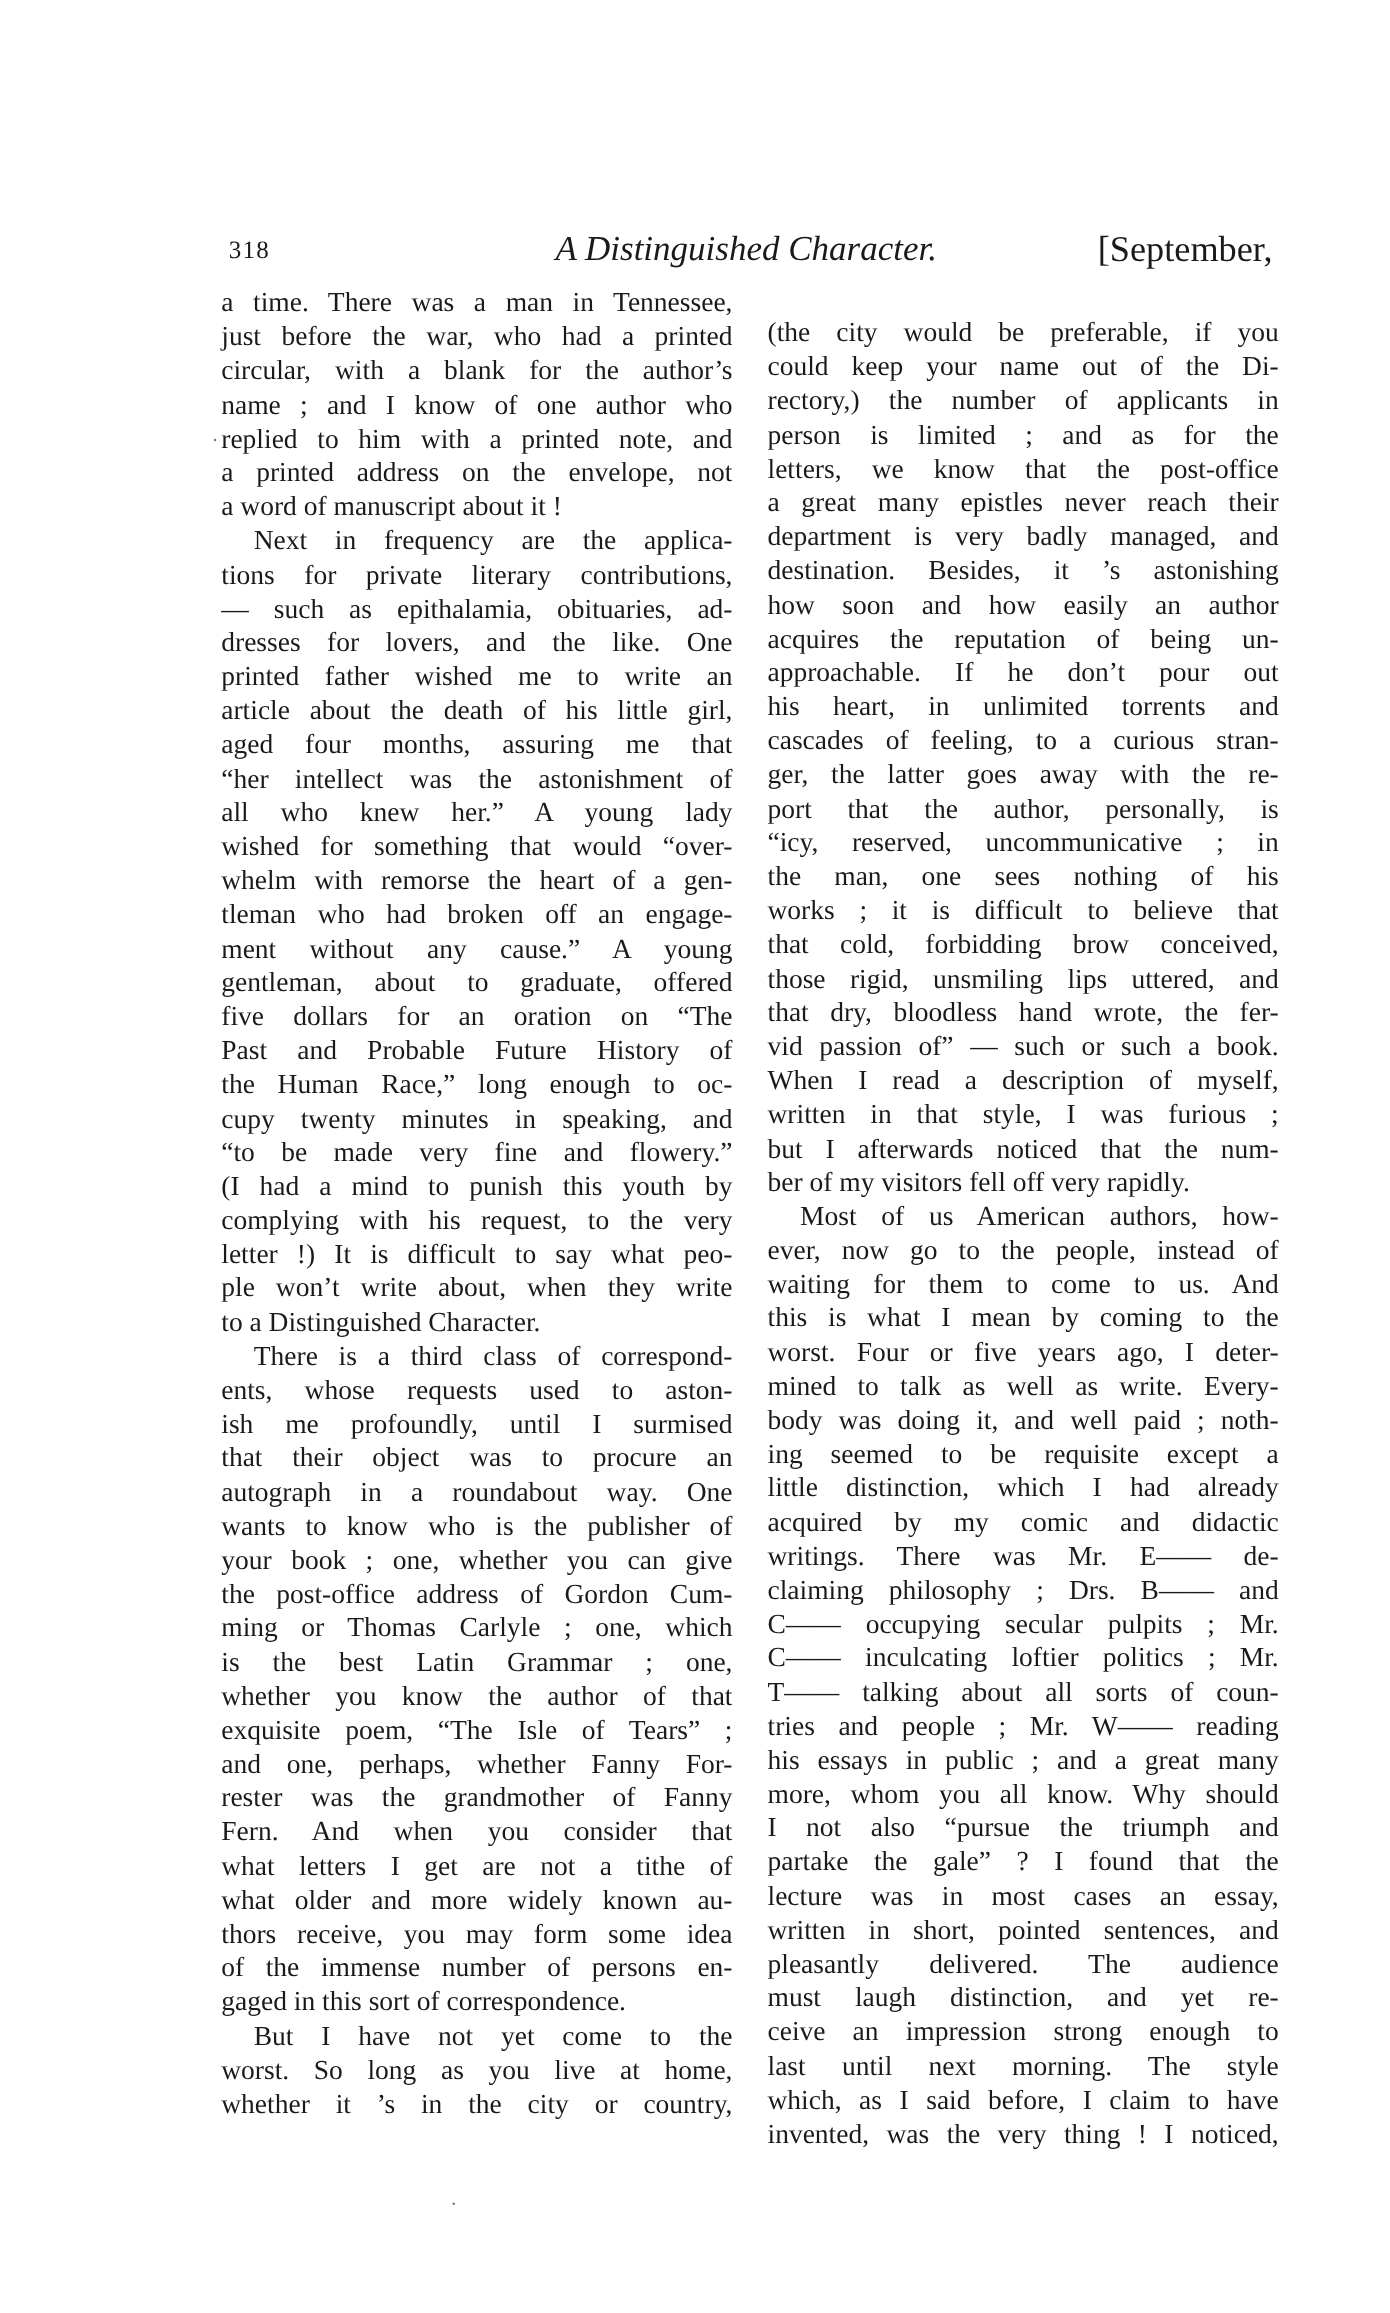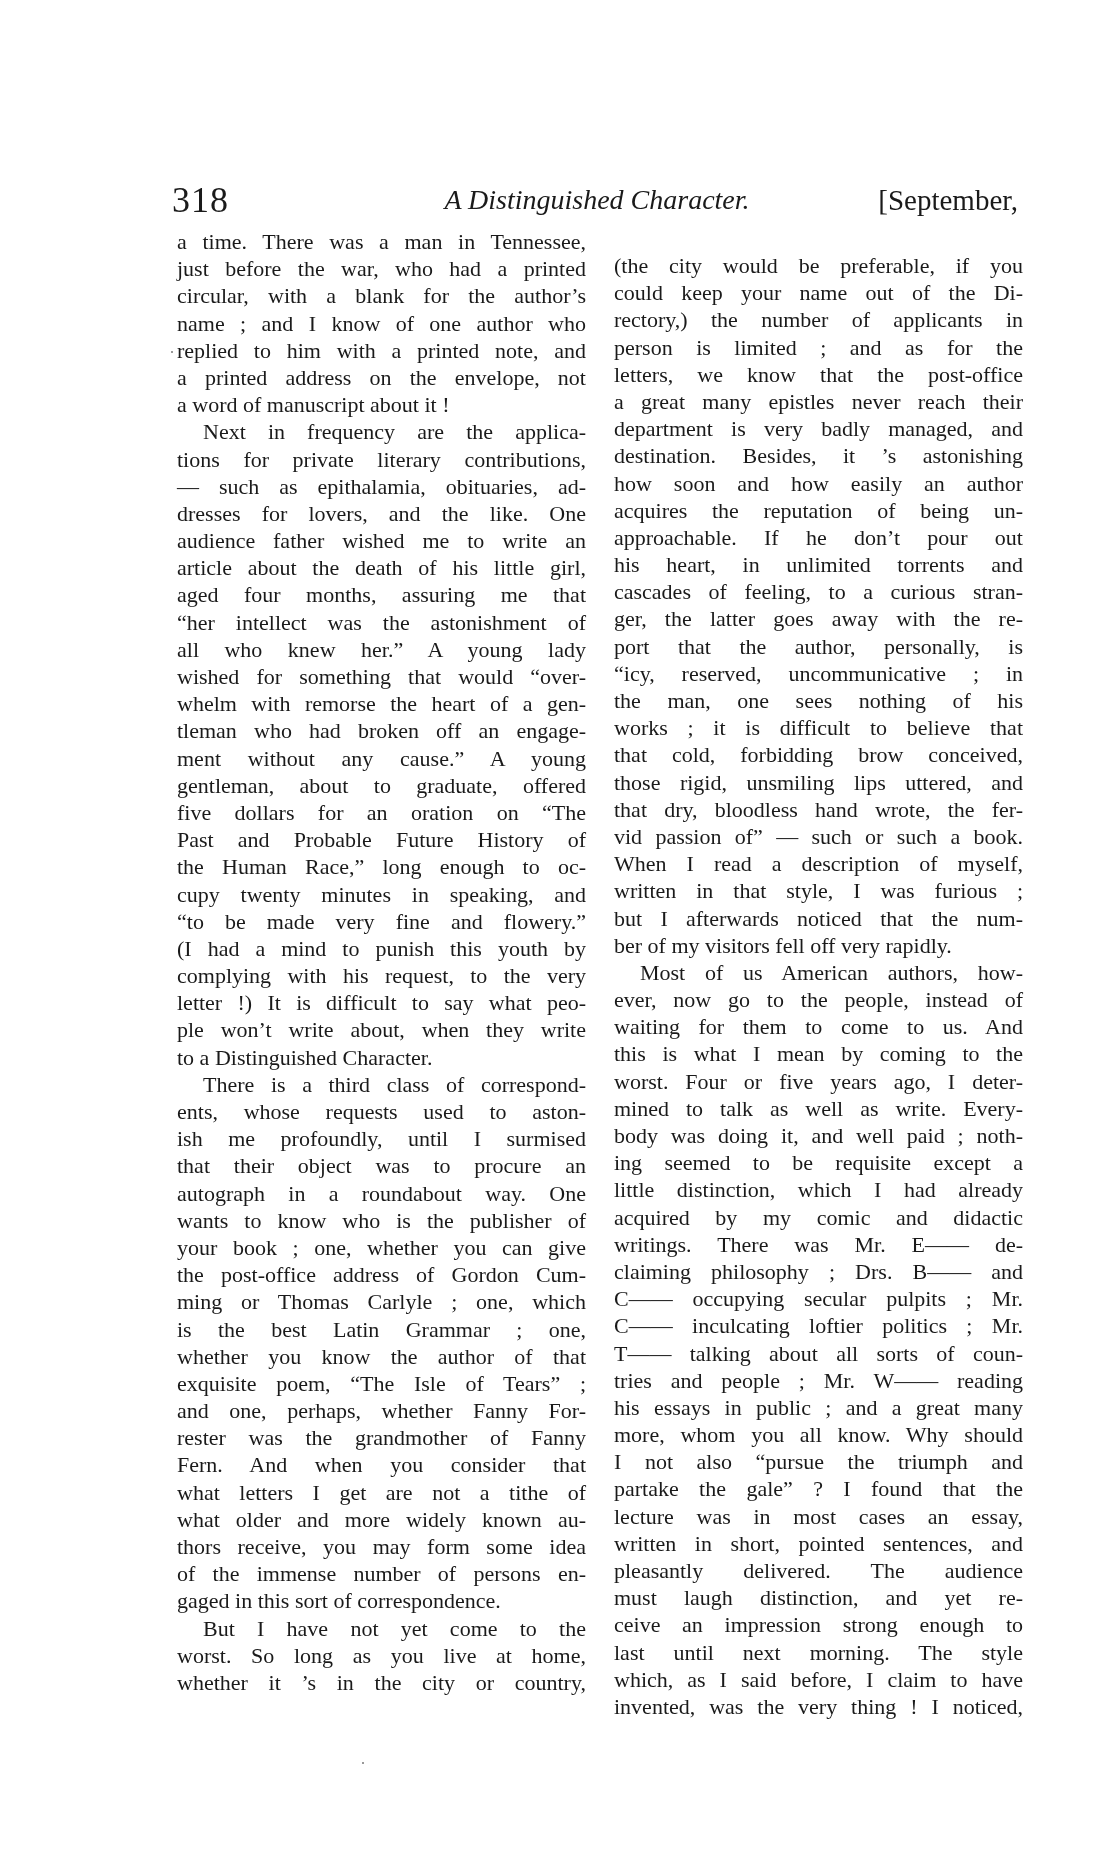--- a/index.html
+++ b/index.html
@@ -25,23 +25,23 @@
     }
     .running-head {
       position: absolute;
       left: 172px;
       top: 180px;
       width: 850px;
       height: 40px;
     }
     .page-number {
       position: absolute;
-      left: 0;
-      top: 0;
-      font-size: 36px;
+      left: 11px;
+      top: 0;
+      font-size: 20px;
       line-height: 40px;
       letter-spacing: 1px;
     }
     .running-title {
       position: absolute;
       left: 0;
       right: 0;
       top: 0;
       text-align: center;
       font-style: italic;
@@ -102,21 +102,21 @@
       <span class="line">just before the war, who had a printed</span>
       <span class="line">circular, with a blank for the author’s</span>
       <span class="line">name ; and I know of one author who</span>
       <span class="line">replied to him with a printed note, and</span>
       <span class="line">a printed address on the envelope, not</span>
       <span class="line last">a word of manuscript about it !</span>
       <span class="line indent">Next in frequency are the applica-</span>
       <span class="line">tions for private literary contributions,</span>
       <span class="line">— such as epithalamia, obituaries, ad-</span>
       <span class="line">dresses for lovers, and the like.  One</span>
-      <span class="line">audience father wished me to write an</span>
+      <span class="line">printed father wished me to write an</span>
       <span class="line">article about the death of his little girl,</span>
       <span class="line">aged four months, assuring me that</span>
       <span class="line">“her intellect was the astonishment of</span>
       <span class="line">all who knew her.”  A young lady</span>
       <span class="line">wished for something that would “over-</span>
       <span class="line">whelm with remorse the heart of a gen-</span>
       <span class="line">tleman who had broken off an engage-</span>
       <span class="line">ment without any cause.”  A young</span>
       <span class="line">gentleman, about to graduate, offered</span>
       <span class="line">five dollars for an oration on “The</span>

